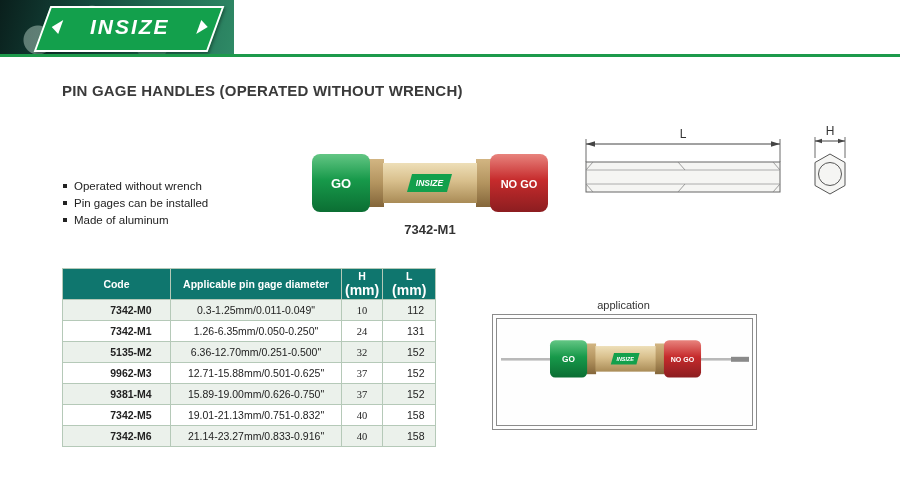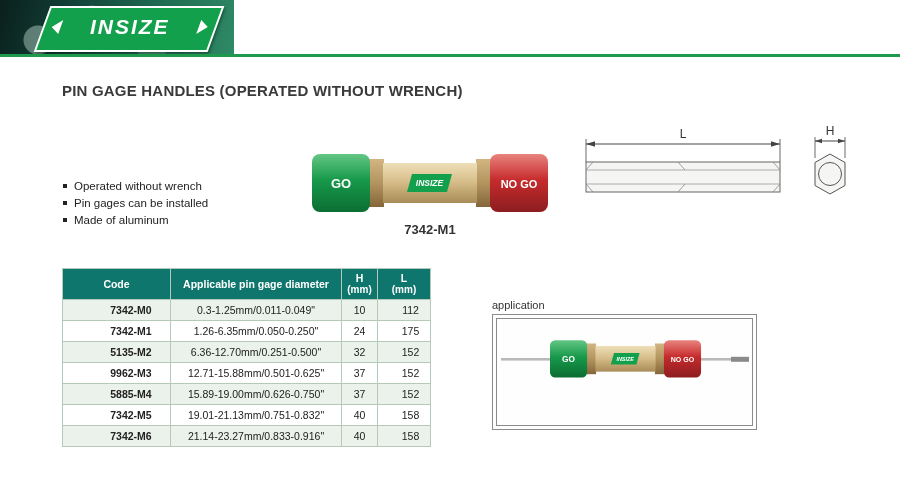--- a/index.html
+++ b/index.html
@@ -41,28 +41,28 @@
   .rod-drawing{position:absolute;left:578px;top:126px;}
   .hex-drawing{position:absolute;left:795px;top:124px;}
 
   
   .spec-table{position:absolute;left:62px;top:268px;border-collapse:collapse;font-size:10.5px;}
   .spec-table th,.spec-table td{border:1px solid #b5c9b8;padding:0 3px;}
   .spec-table th{background:#0f766e;color:#fff;font-weight:bold;font-size:10.5px;height:30px;line-height:1.15;}
   .spec-table td{height:20px;text-align:center;color:#222;}
   .spec-table td.code{font-weight:bold;width:72px;padding-left:32px;}
   .spec-table td.dia{width:164px;}
-  .spec-table td.h{width:29px;}
+  .spec-table td.h{width:29px;font-family:Liberation Serif, serif;}
   .spec-table td.l{width:33px;padding-left:16px;}
   .spec-table tbody tr:nth-child(odd){background:#ebf1eb;}
   .spec-table tbody tr:nth-child(even){background:#ffffff;}
-  .th-unit{display:block;font-size:10px;font-weight:bold;}
-
-  
-  .app-caption{position:absolute;left:492px;top:299px;width:263px;font-size:11px;color:#333;}
+  .th-unit{display:block;font-size:14px;font-weight:bold;}
+
+  
+  .app-caption{position:absolute;left:492px;top:299px;width:263px;text-align:center;font-size:11px;color:#333;}
   .app-frame{position:absolute;left:492px;top:314px;width:263px;height:114px;border:1px solid #8b8b8b;background:#fefefe;}
   .app-frame-inner{position:absolute;left:3px;top:3px;right:3px;bottom:3px;border:1px solid #8b8b8b;
     display:flex;align-items:center;justify-content:center;}
 
   svg text{font-family:"Liberation Sans", sans-serif;}
 </style>
 </head>
 <body>
 
 <div class="page">
@@ -183,36 +183,36 @@
       <tr>
         <td class="code">7342-M0</td>
         <td class="dia">0.3-1.25mm/0.011-0.049"</td>
         <td class="h">10</td>
         <td class="l">112</td>
       </tr>
       <tr>
         <td class="code">7342-M1</td>
         <td class="dia">1.26-6.35mm/0.050-0.250"</td>
         <td class="h">24</td>
-        <td class="l">175</td>
+        <td class="l">131</td>
       </tr>
       <tr>
         <td class="code">5135-M2</td>
         <td class="dia">6.36-12.70mm/0.251-0.500"</td>
         <td class="h">32</td>
         <td class="l">152</td>
       </tr>
       <tr>
         <td class="code">9962-M3</td>
         <td class="dia">12.71-15.88mm/0.501-0.625"</td>
         <td class="h">37</td>
         <td class="l">152</td>
       </tr>
       <tr>
-        <td class="code">5885-M4</td>
+        <td class="code">9381-M4</td>
         <td class="dia">15.89-19.00mm/0.626-0.750"</td>
         <td class="h">37</td>
         <td class="l">152</td>
       </tr>
       <tr>
         <td class="code">7342-M5</td>
         <td class="dia">19.01-21.13mm/0.751-0.832"</td>
         <td class="h">40</td>
         <td class="l">158</td>
       </tr>

